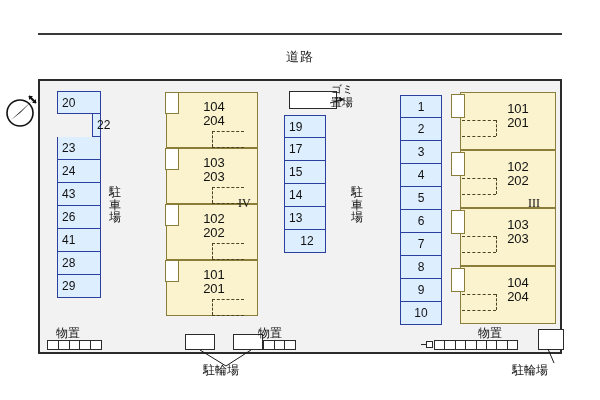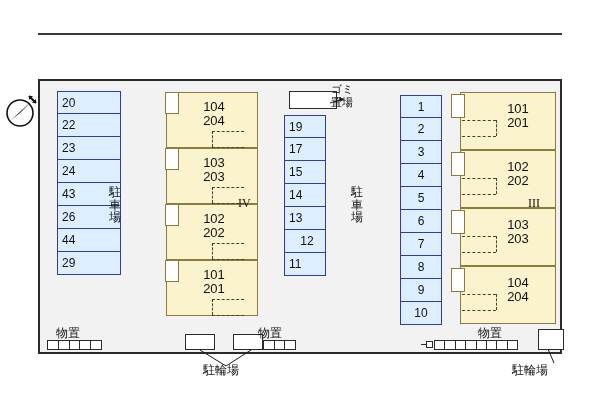--- a/index.html
+++ b/index.html
@@ -97,54 +97,58 @@
   .stack > i:last-child{border-right-width:1px;}
 
   .leader{position:absolute;overflow:visible;}
 </style>
 </head>
 <body>
 
 <div id="stage">
 
   <div class="rule" id="road-line-top"></div>
+  <div id="road-label">道路</div>
 
   <div id="compass">
     <svg width="40" height="42" viewBox="0 0 40 42">
       <circle cx="17" cy="23" r="13" fill="#ffffff" stroke="#111111" stroke-width="1.6"></circle>
       <path d="M30 10 L17 23 L8 30 Z" fill="#111111"></path>
       <path d="M26 6 L33 13" stroke="#111111" stroke-width="2.2" fill="none"></path>
       <path d="M33 13 L29 13 L33 9 Z" fill="#111111"></path>
       <path d="M26 6 L30 6 L26 10 Z" fill="#111111"></path>
     </svg>
   </div>
 
   <div id="site"></div>
 
-  <div class="pcol" id="col-left" style="left:57px;top:91px;width:64px;">
+  <div class="pcol" id="col-left" style="left:57px;top:91px;width:44px;">
       <div class="pcell first" style="height: 23px;">
         <span>20</span>
       </div>
-      <div class="pcell" style="height: 23px;">
+      <div class="pcell" style="height: 23px; margin-left: 35px;">
         <span>22</span>
       </div>
       <div class="pcell" style="height: 23px;">
         <span>23</span>
       </div>
       <div class="pcell" style="height: 23px;">
         <span>24</span>
       </div>
       <div class="pcell" style="height: 23px;">
         <span>43</span>
       </div>
       <div class="pcell" style="height: 23px;">
         <span>26</span>
       </div>
       <div class="pcell" style="height: 23px;">
-        <span>44</span>
+        <span>41</span>
+      </div>
+      <div class="pcell" style="height: 23px;">
+        <span>28</span>
       </div>
       <div class="pcell" style="height: 23px;">
         <span>29</span>
       </div>
     </div>
   <div class="vlabel" id="lbl-left-parking" style="left:108px;top:186px;">
       <div>駐</div>
       <div>車</div>
       <div>場</div>
     </div>
@@ -189,23 +193,20 @@
       </div>
       <div class="pcell" style="height: 23px;">
         <span>14</span>
       </div>
       <div class="pcell" style="height: 23px;">
         <span>13</span>
       </div>
       <div class="pcell" style="height: 23px; justify-content: center;">
         <span>12</span>
       </div>
-      <div class="pcell" style="height: 23px;">
-        <span>11</span>
-      </div>
     </div>
   <div class="vlabel" id="lbl-mid-parking" style="left:350px;top:186px;">
       <div>駐</div>
       <div>車</div>
       <div>場</div>
     </div>
 
   <div class="wbox" id="gomi-box" style="left:289px;top:91px;width:48px;height:18px;"></div>
   <svg class="leader" id="gomi-leader" style="left:330px;top:93px;width:22px;height:16px;">
     <path d="M0 10 L14 6" stroke="#1a1a1a" stroke-width="1" fill="none"></path>

